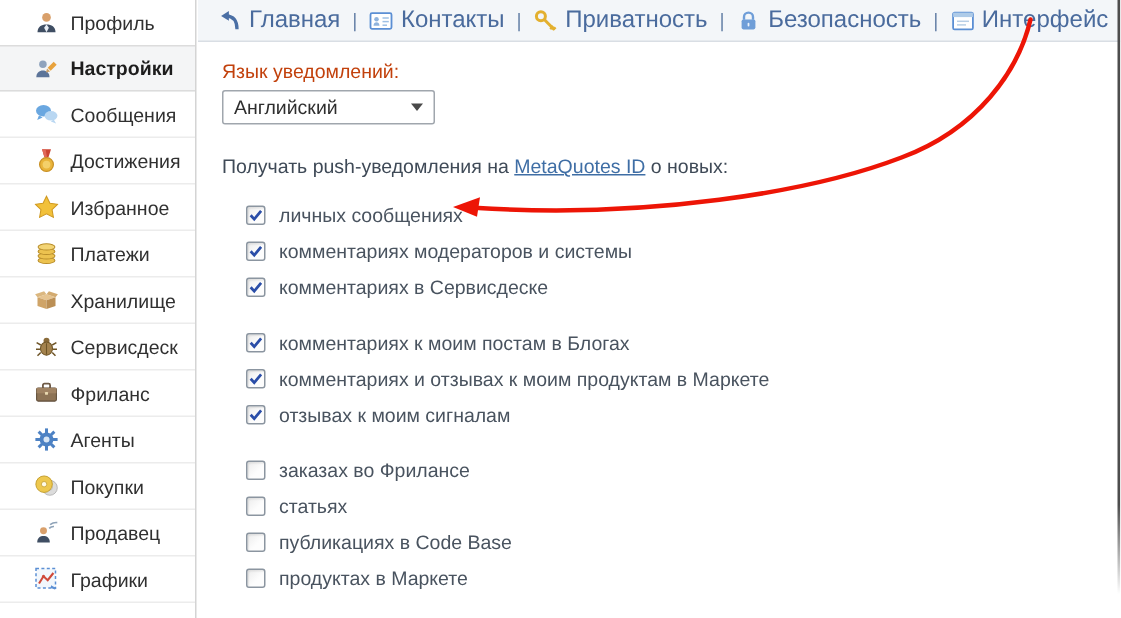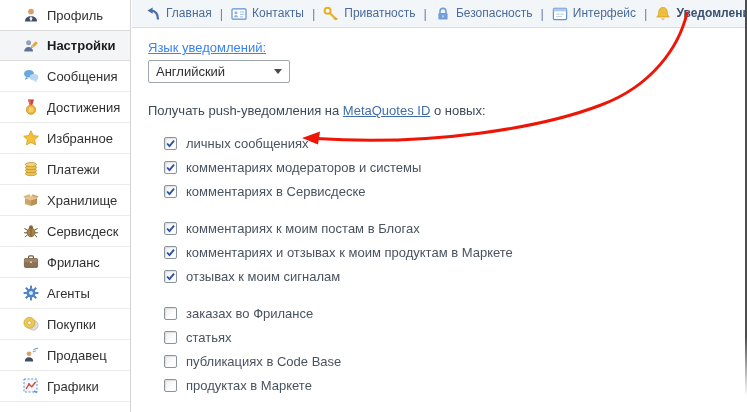--- a/index.html
+++ b/index.html
@@ -29,30 +29,30 @@
   }
   .sb-icon { width:16px; height:16px; margin-right:8px; flex:0 0 16px; }
   .sb-icon svg { width:16px; height:16px; display:block; }
   
   .content-area { position:absolute; left:132px; top:0; right:0; bottom:0; }
   .topnav {
     height:28px; background:#f3f6f9; border-bottom:1px solid #d9dee4;
     display:flex; align-items:center; padding-left:13px; white-space:nowrap;
   }
   .nav-item {
-    display:inline-flex; align-items:flex-start; color:#4a6b9d; text-decoration:none;
-    cursor:pointer; font-size:12px;
+    display:inline-flex; align-items:center; color:#4a6b9d; text-decoration:none;
+    cursor:pointer; font-size:16px;
   }
   .nav-item.active { font-weight:bold; color:#3a5170; cursor:default; }
   .nav-icon { width:16px; height:16px; margin-right:5px; }
   .nav-icon svg { width:16px; height:16px; display:block; }
   .nav-sep { color:#6c86ab; margin:0 8px; }
   
   .main { padding:12px 0 0 16px; }
-  .lang-label { color:#3b82f6;text-decoration:underline; }
+  .lang-label { color:#c2410c; }
   .lang-select {
     margin-top:5px; width:142px; height:23px; background:#fff;
     border:1px solid #a0a6ad; border-radius:2px;
     display:flex; align-items:center; justify-content:space-between;
     padding:0 7px; cursor:pointer; color:#2e2e2e;
   }
   .caret {
     width:0; height:0; border-left:4px solid transparent; border-right:4px solid transparent;
     border-top:5px solid #4a4a4a;
   }

